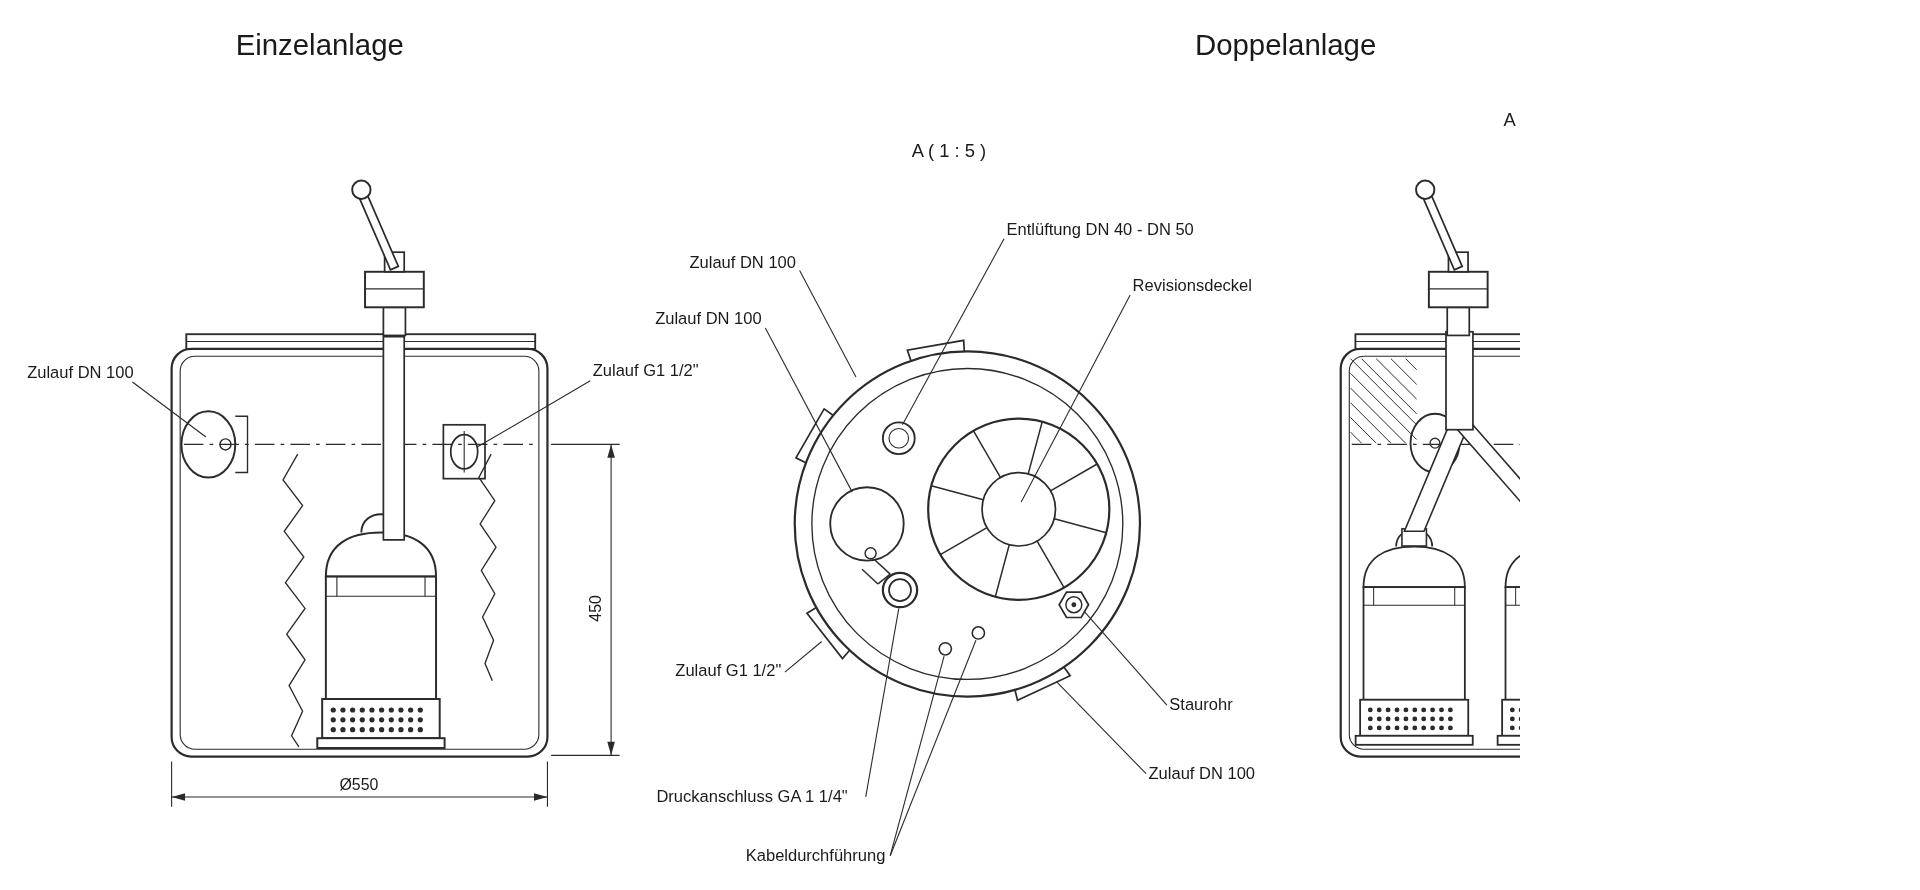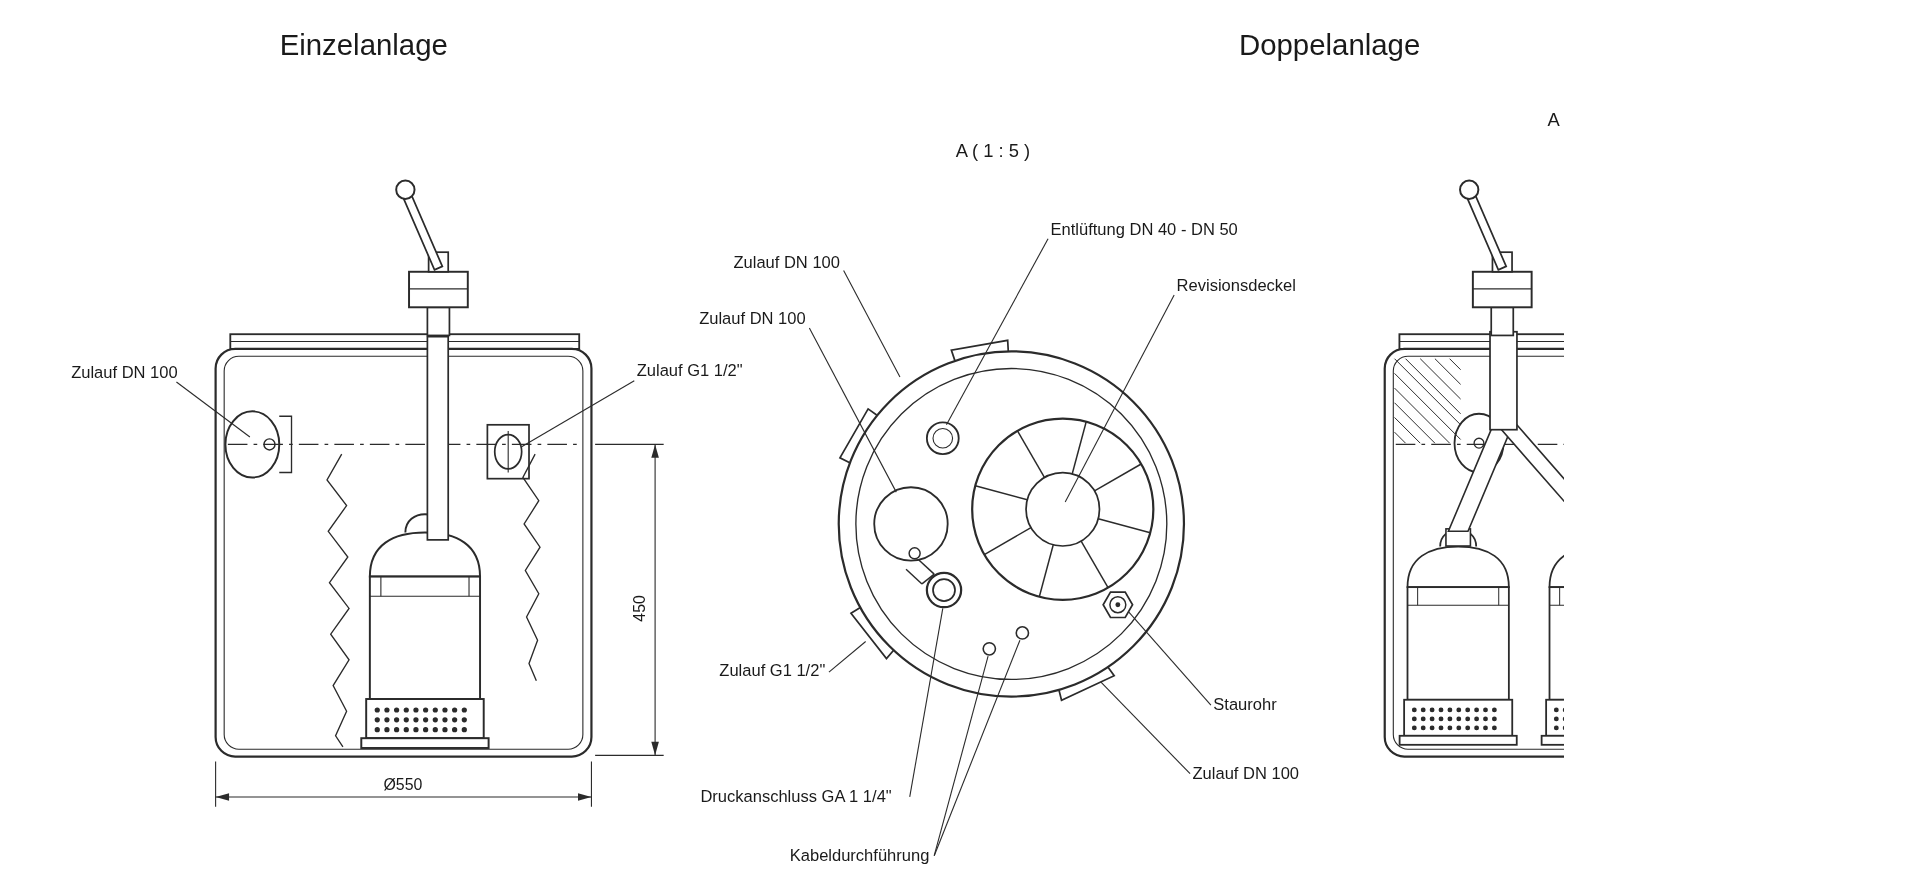--- a/index.html
+++ b/index.html
@@ -1,16 +1,16 @@
 <!DOCTYPE html>
 <html><head>
 <meta charset="utf-8">
 <style>
   html,body{margin:0;padding:0;background:#ffffff;}
-  .stage{width:1520px;height:890px;background:#ffffff;overflow:hidden;margin-left:44px;}
+  .stage{width:1520px;height:890px;background:#ffffff;overflow:hidden;}
   svg{display:block;font-family:"Liberation Sans", sans-serif;}
   .title-txt{font-size:24px;fill:#1a1a1a;}
   .view-txt{font-size:15px;fill:#1a1a1a;}
   .lbl{font-size:13.5px;fill:#1a1a1a;}
   .dim-txt{font-size:13px;fill:#1a1a1a;}
   .ln{stroke:#2b2b2b;fill:none;}
   .thin{stroke-width:0.9;}
   .med{stroke-width:1.4;}
   .thick{stroke-width:1.8;}
   .wfill{fill:#ffffff;stroke:#2b2b2b;}

